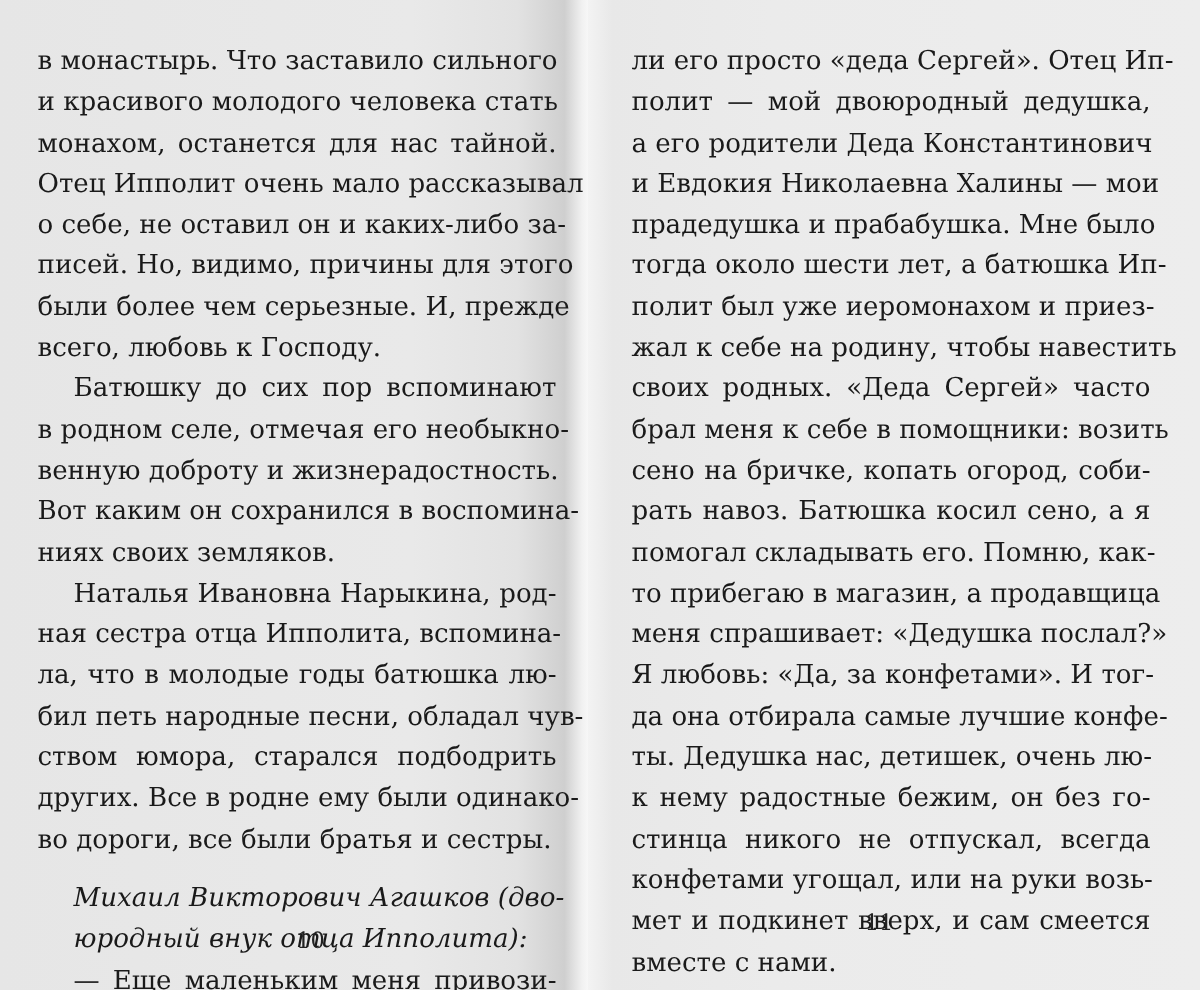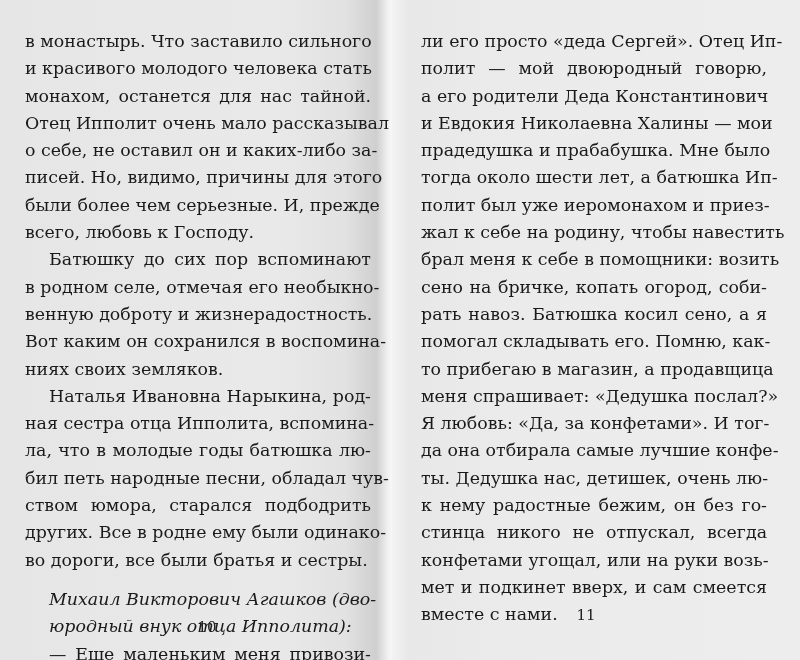--- a/index.html
+++ b/index.html
@@ -109,27 +109,28 @@
           <span class="line indent">— Еще маленьким меня привози-</span>
         </div>
     </div>
     <div class="page-number">10</div>
   </div>
 
   <div class="page page-right">
     <div class="text-block">
       <div id="right-body">
           <span class="line">ли его просто «деда Сергей». Отец Ип-</span>
-          <span class="line">полит — мой двоюродный говорю,</span>
+          <span class="line">полит — мой двоюродный дедушка,</span>
           <span class="line">а его родители Деда Константинович</span>
           <span class="line">и Евдокия Николаевна Халины — мои</span>
           <span class="line">прадедушка и прабабушка. Мне было</span>
           <span class="line">тогда около шести лет, а батюшка Ип-</span>
           <span class="line">полит был уже иеромонахом и приез-</span>
           <span class="line">жал к себе на родину, чтобы навестить</span>
+          <span class="line">своих родных. «Деда Сергей» часто</span>
           <span class="line">брал меня к себе в помощники: возить</span>
           <span class="line">сено на бричке, копать огород, соби-</span>
           <span class="line">рать навоз. Батюшка косил сено, а я</span>
           <span class="line">помогал складывать его. Помню, как-</span>
           <span class="line">то прибегаю в магазин, а продавщица</span>
           <span class="line">меня спрашивает: «Дедушка послал?»</span>
           <span class="line">Я любовь: «Да, за конфетами». И тог-</span>
           <span class="line">да она отбирала самые лучшие конфе-</span>
           <span class="line">ты. Дедушка нас, детишек, очень лю-</span>
           <span class="line">к нему радостные бежим, он без го-</span>

